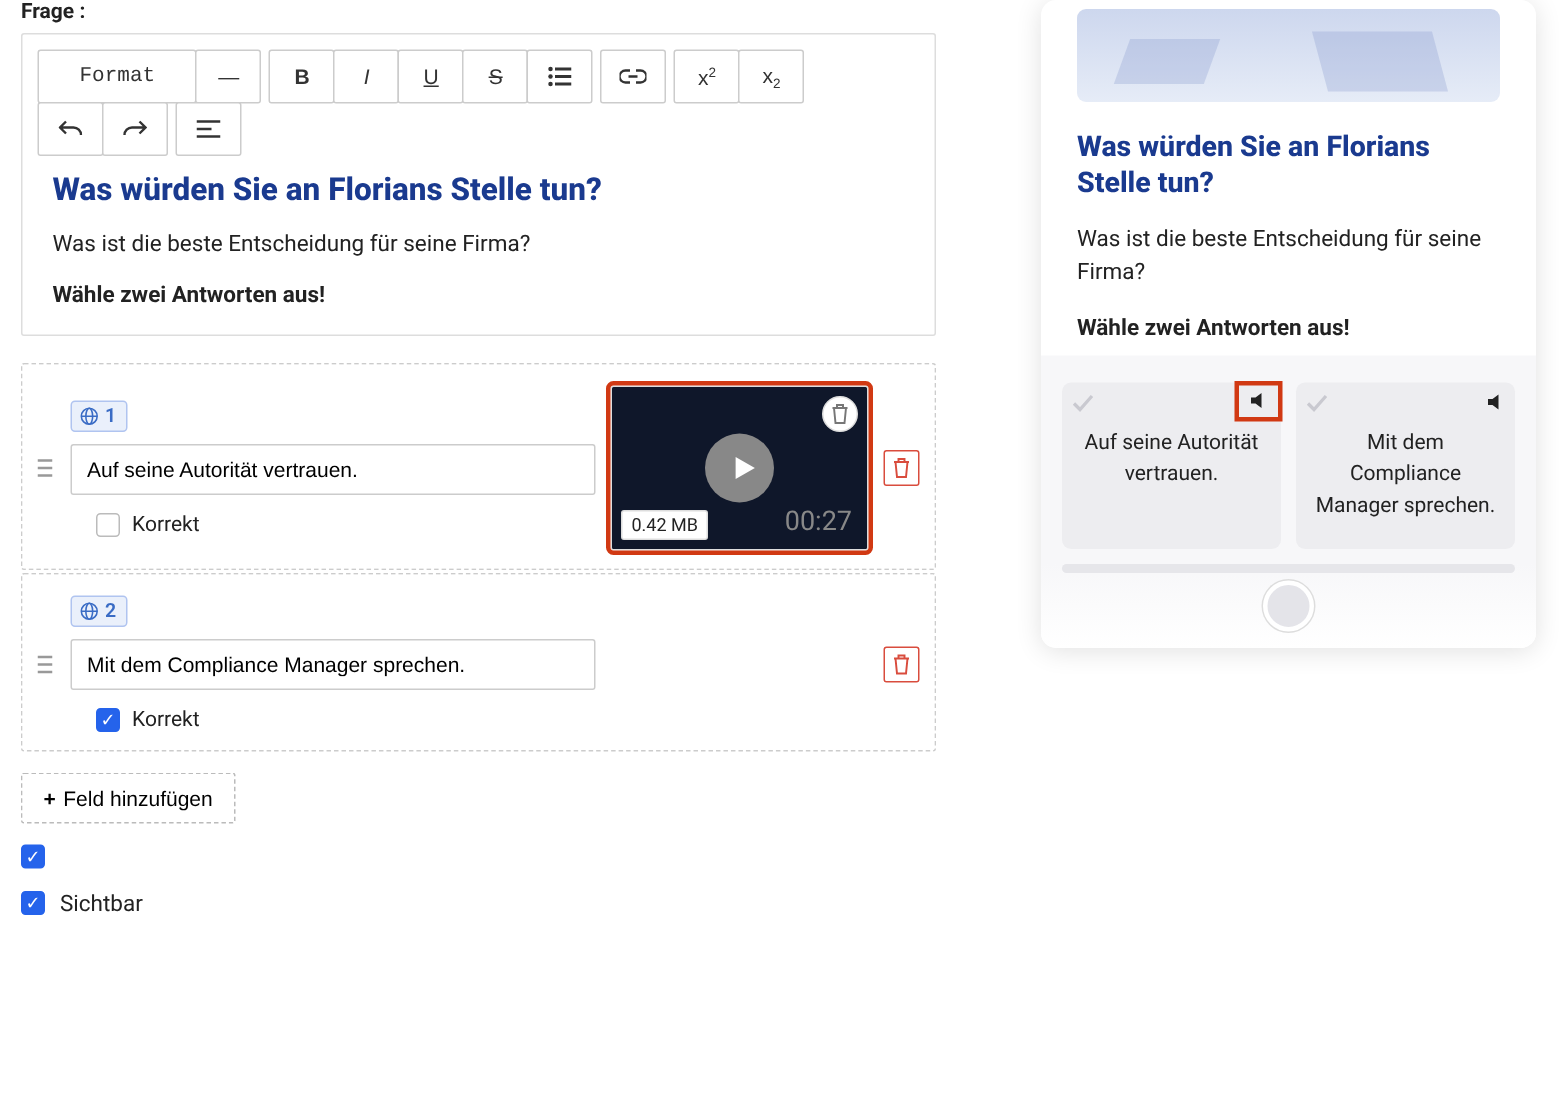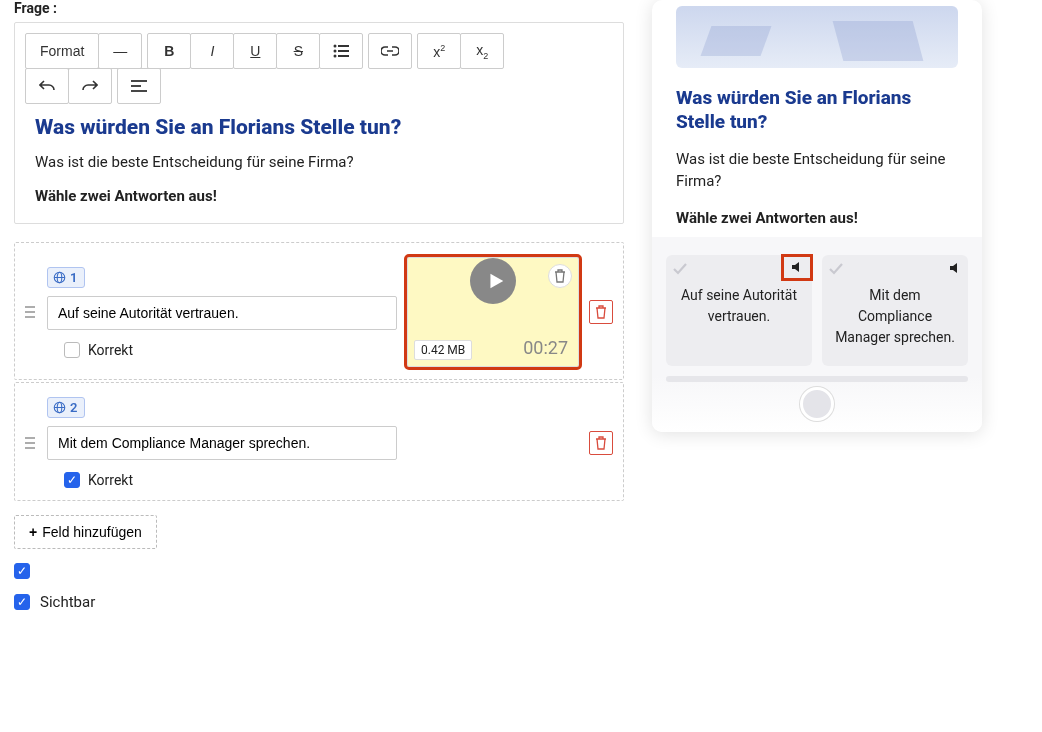--- a/index.html
+++ b/index.html
@@ -5,21 +5,21 @@
   * { box-sizing: border-box; margin: 0; padding: 0; }
   body {
     font-family: -apple-system, BlinkMacSystemFont, "Segoe UI", Roboto, sans-serif;
     font-size: 14px;
     color: #222;
     background: #fff;
     padding: 0;
   }
   .page {
     display: flex;
-    gap: 28px;
+    gap: 70px;
     padding: 0 14px;
   }
   .left-col { flex: 0 0 610px; }
   .right-col { flex: 0 0 330px; padding-top: 0; }
   
   .section-label {
     font-weight: 700;
     font-size: 14px;
     margin-bottom: 6px;
   }
@@ -40,21 +40,21 @@
     border-radius: 2px;
     margin-right: -1px;
     margin-bottom: -1px;
     display: flex;
     align-items: center;
     justify-content: center;
     min-width: 44px;
     height: 36px;
     color: #333;
   }
-  .tb-btn.wide { min-width: 74px; padding: 7px 14px; }
+  .tb-btn.wide { min-width: 74px; padding: 7px 27px; font-family: Liberation Mono, monospace; }
   .tb-sep { margin-right: 5px; }
   .editor-content { padding: 12px 10px 0 10px; }
   .q-title {
     color: #1a3a8f;
     font-weight: 800;
     font-size: 21px;
     margin-bottom: 14px;
   }
   .q-text { font-size: 15px; margin-bottom: 16px; }
   .q-bold { font-weight: 700; font-size: 15px; }
@@ -111,23 +111,23 @@
     cursor: pointer;
     background: #fff;
   }
   .chk.checked { background: #2563eb; border-color: #2563eb; color: #fff; font-size: 12px; }
   .media-preview {
     border: 1px solid #ddd;
     border-radius: 2px;
     width: 172px;
     height: 110px;
     position: relative;
-    background: #fef9c3;
+    background: #0f172a;
     display: flex;
-    align-items: flex-start;
+    align-items: center;
     justify-content: center;
   }
   .media-preview.highlight { outline: 3px solid #d13913; outline-offset: 0; }
   .play-circle {
     width: 46px; height: 46px;
     border-radius: 50%;
     background: #888;
     display: flex; align-items: center; justify-content: center;
     color: #fff;
   }

